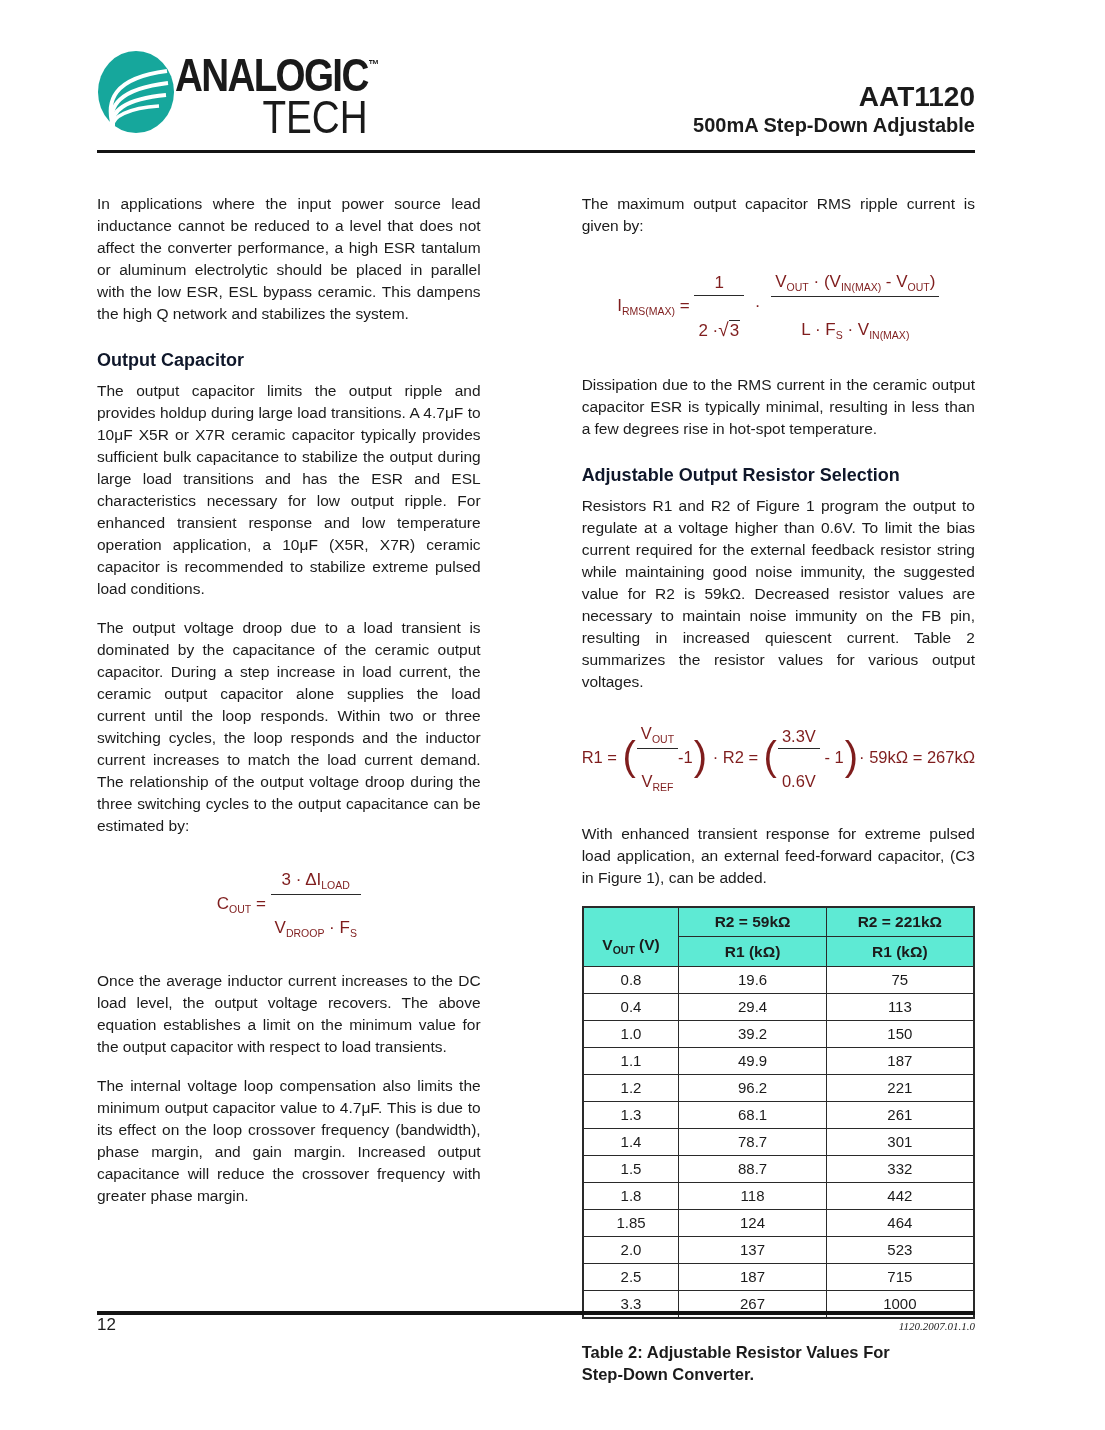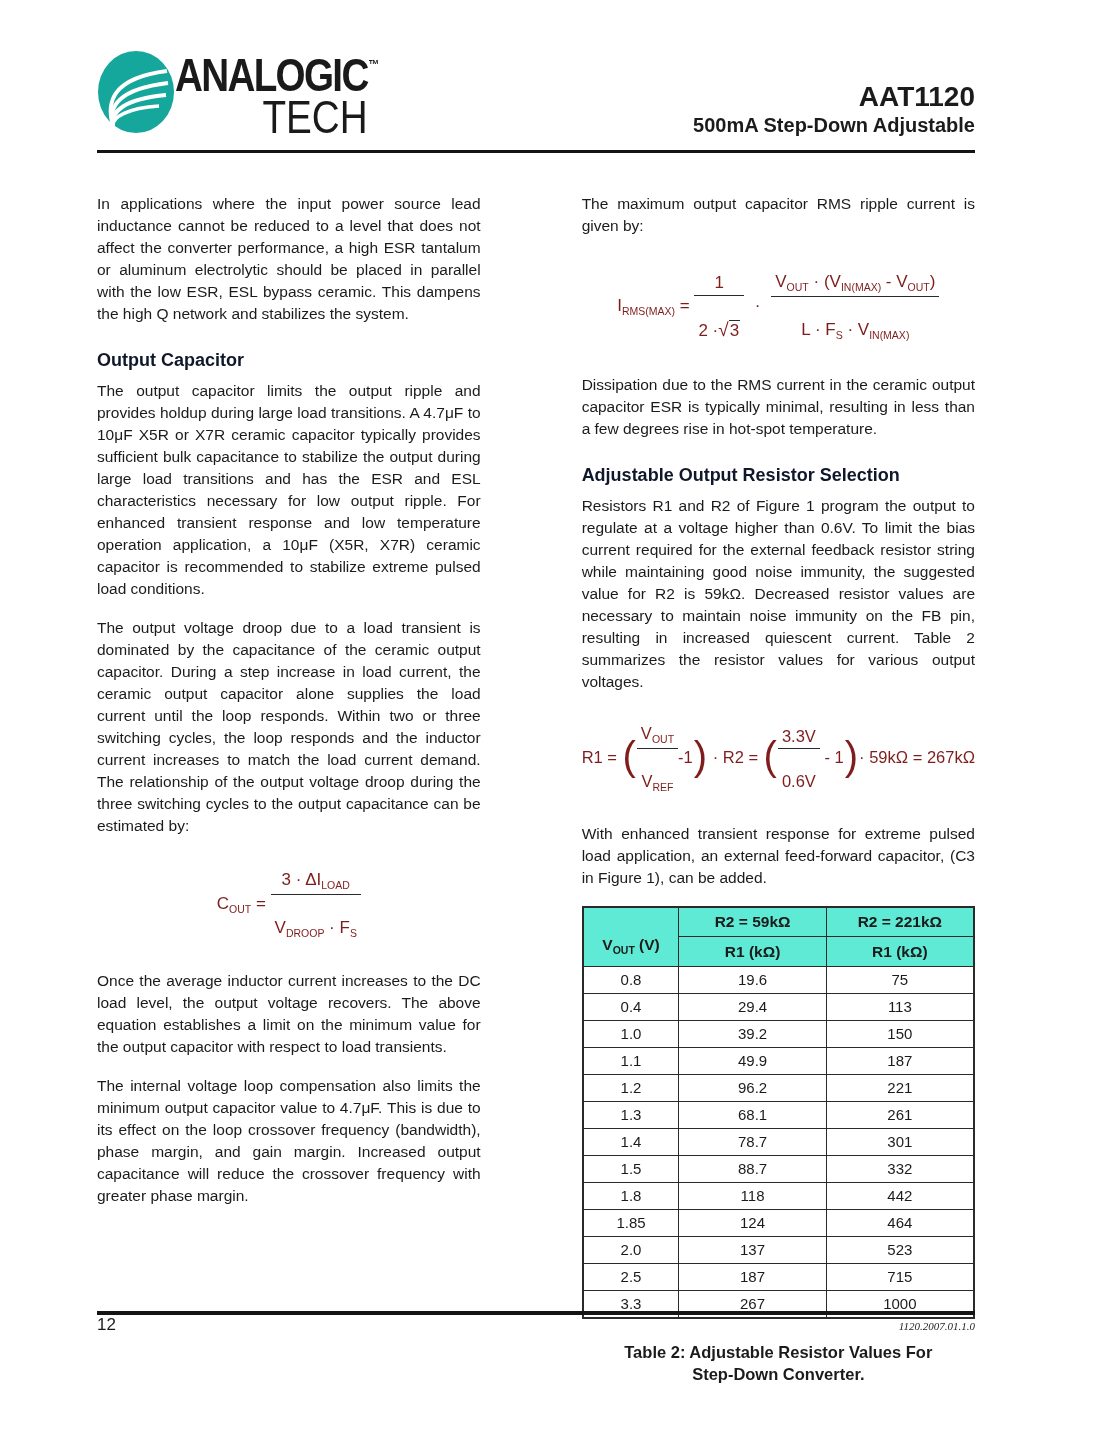--- a/index.html
+++ b/index.html
@@ -42,21 +42,21 @@
   .sqrt-arg { border-top:1.6px solid #2a2a2a; padding:0 1px; }
   .dotop { padding:0 6px; }
   .bigp { font-size:40px; font-weight:400; vertical-align:middle; position:relative; top:-3px; padding:0 1px; font-family:"Liberation Sans", sans-serif; }
 
   
   .rtable-wrap { margin-top:15px; }
   table.rtable { border-collapse:collapse; width:100%; border:2.5px solid #2a2a2a; }
   .rtable th, .rtable td { border:1.6px solid #2a2a2a; text-align:center; padding:2px 4px; height:23px; font-size:15px; }
   .rtable thead th { background:#5eead4; font-weight:700; font-size:15.5px; height:30px; }
   .rtable thead th.vout-cell { vertical-align:bottom; padding-bottom:5px; }
-  .tcaption { text-align:center; font-weight:700; font-size:16.5px; line-height:22px; margin-top:22px; }
+  .tcaption { text-align:left; font-weight:700; font-size:16.5px; line-height:22px; margin-top:22px; }
 
   
   .footer { position:absolute; left:97px; top:1311px; width:878px; }
   .footer-rule { border:none; border-top:4px solid #141414; margin:0; }
   .footer-row { display:flex; justify-content:space-between; align-items:baseline; }
   .page-num { font-size:17px; }
   .doc-code { font-family:"Liberation Serif", serif; font-style:italic; font-size:11px; color:#222; }
 </style>
 </head>
 <body>

